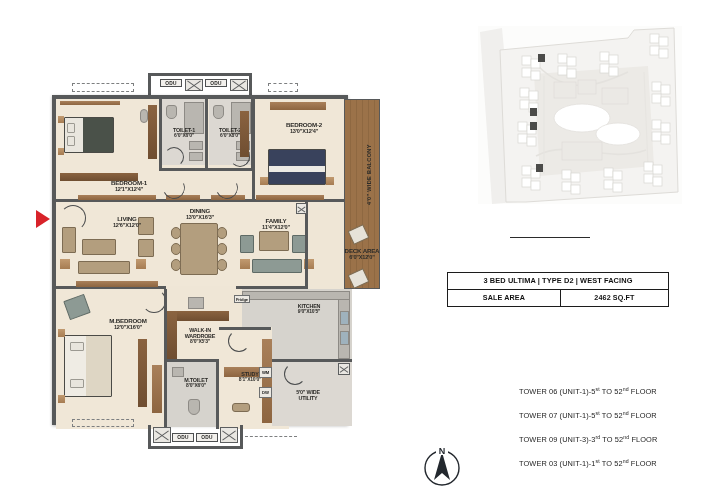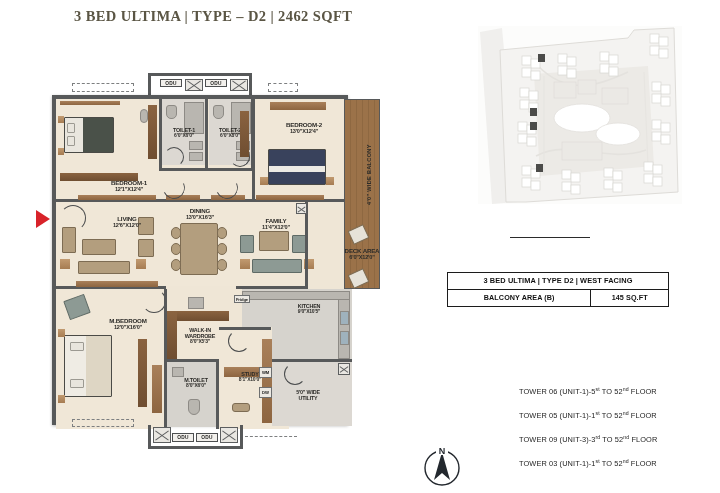--- a/index.html
+++ b/index.html
@@ -138,21 +138,20 @@
   .towers sup { font-size: 5.2px; }
 
   
   .north { position: absolute; left: 419px; top: 443px; width: 46px; height: 46px; }
 </style>
 </head>
 <body>
 
 <div id="root">
 
-  <div class="title">3 BED ULTIMA  |  TYPE – D2  |  2462 SQFT</div>
 
   <div class="planwrap">
 
     <div class="wall" style="left:148px;top:18px;width:104px;height:3px;"></div>
     <div class="wall" style="left:148px;top:18px;width:3px;height:24px;"></div>
     <div class="wall" style="left:249px;top:18px;width:3px;height:24px;"></div>
     <div class="xbox" style="left:185px;top:24px;width:18px;height:12px;"></div>
     <div class="xbox" style="left:230px;top:24px;width:18px;height:12px;"></div>
     <div class="odu" style="left:160px;top:24px;width:22px;height:8px;">ODU</div>
     <div class="odu" style="left:205px;top:24px;width:22px;height:8px;">ODU</div>
@@ -454,29 +453,29 @@
     </svg>
   </div>
   <div class="kp-underline"></div>
 
   <table class="tbl">
     <tbody>
         <tr>
       <td class="hdr" colspan="2">3 BED ULTIMA  |  TYPE D2  |  WEST FACING</td>
     </tr>
     <tr>
-      <td>BALCONY AREA (B)</td>
-      <td>145 SQ.FT</td>
+      <td>SALE AREA</td>
+      <td>2462 SQ.FT</td>
     </tr>
   </tbody>
     </table>
 
   <div class="towers">
     <div><span>TOWER 06 (UNIT-1)-5</span><sup>st</sup><span> TO 52</span><sup>nd</sup><span> FLOOR</span></div>
-    <div><span>TOWER 05 (UNIT-1)-1</span><sup>st</sup><span> TO 52</span><sup>nd</sup><span> FLOOR</span></div>
+    <div><span>TOWER 07 (UNIT-1)-5</span><sup>st</sup><span> TO 52</span><sup>nd</sup><span> FLOOR</span></div>
     <div><span>TOWER 09 (UNIT-3)-3</span><sup>rd</sup><span> TO 52</span><sup>nd</sup><span> FLOOR</span></div>
     <div><span>TOWER 03 (UNIT-1)-1</span><sup>st</sup><span> TO 52</span><sup>nd</sup><span> FLOOR</span></div>
   </div>
 
   <div class="north">
     <svg viewBox="0 0 46 46" width="46" height="46">
       <circle cx="23" cy="25" r="17" fill="none" stroke="#23282e" stroke-width="1.4"></circle>
       <path d="M23 9 L31 37 L23 30 L15 37 Z" fill="#23282e"></path>
       <rect x="17" y="4" width="12" height="8" fill="#ffffff"></rect>
       <text x="23" y="11" text-anchor="middle" font-family="Liberation Sans, sans-serif" font-size="9" font-weight="bold" fill="#23282e">N</text>

